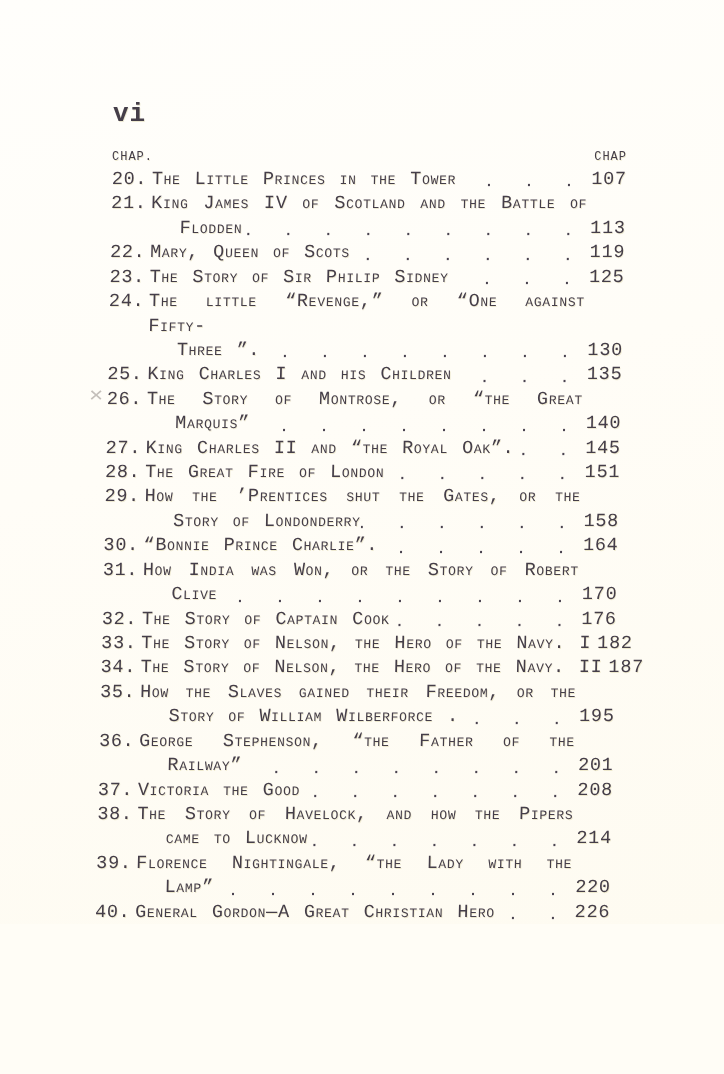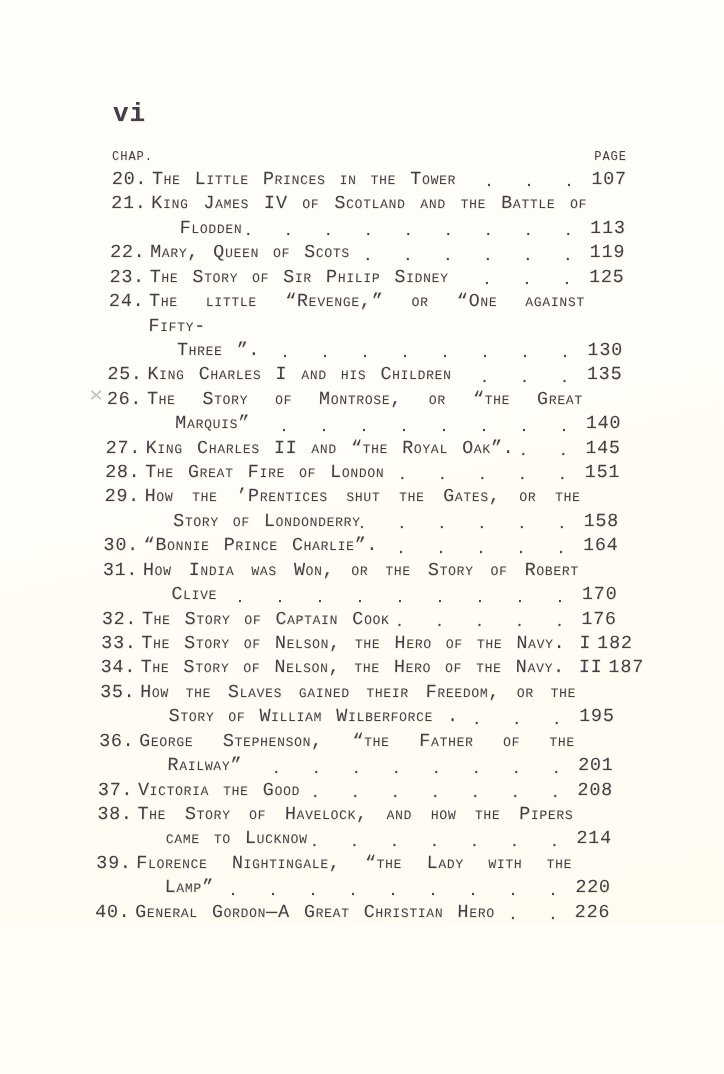--- a/index.html
+++ b/index.html
@@ -91,21 +91,21 @@
 </head>
 <body>
 
 <div class="sheet">
 
   <span class="folio">vi</span>
 
 
   <div class="colhead">
     <span class="chap-h">CHAP.</span>
-    <span class="page-h">PAGE</span>
+    <span class="page-h">CHAP</span>
   </div>
 
   <div class="toc">
 
       <div class="row">
         <span class="mark"></span>
         <span class="num">20.</span>
         <span class="title">The Little Princes in the Tower</span>
         <span class="dots"></span>
         <span class="pg">107</span>

